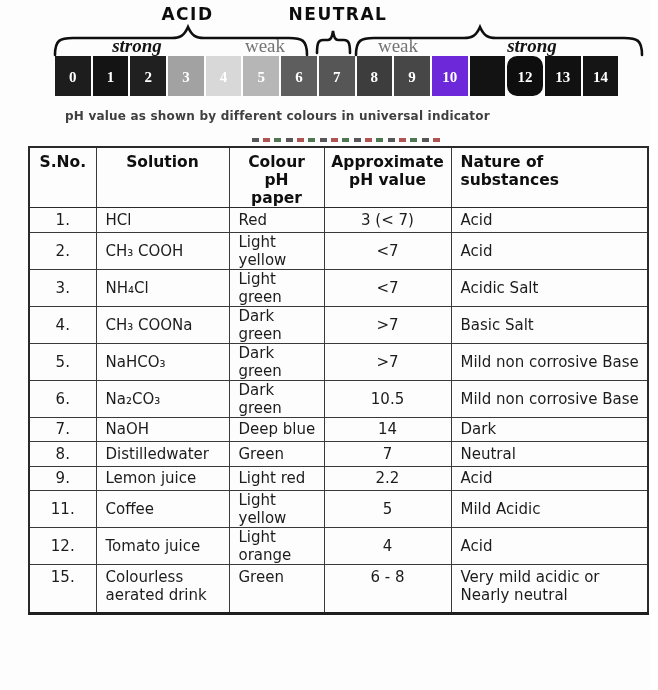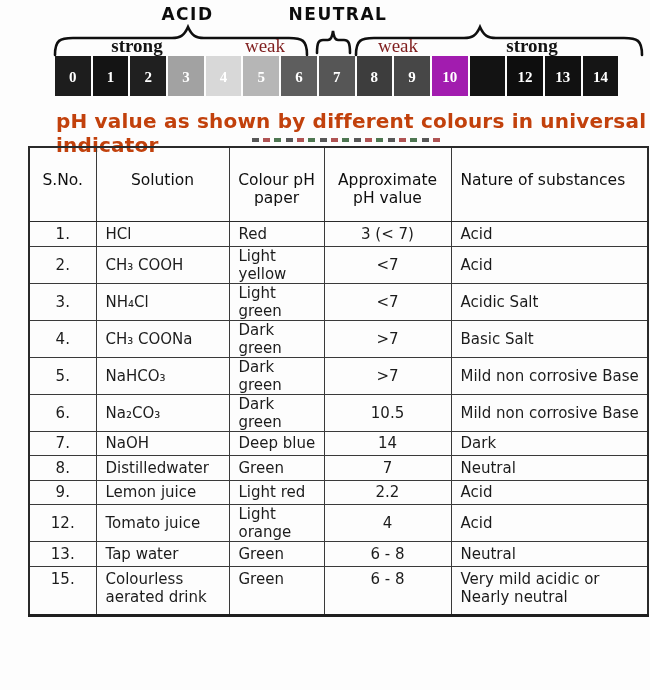--- a/index.html
+++ b/index.html
@@ -20,41 +20,41 @@
   .lbl-acid{left:135px;width:105px;}
   .lbl-neutral{left:283px;width:110px;}
   .lbl-alkali{left:428px;width:105px;}
   .braces{position:absolute;left:0;top:24px;width:658px;height:34px;}
   .braces path{fill:none;stroke:#0f0f0f;stroke-width:2.6;stroke-linecap:round;}
   .strength{
     position:absolute;top:36px;height:20px;
     font-family:"Liberation Serif","DejaVu Serif",serif;
     font-size:19px;text-align:center;line-height:20px;
   }
-  .strength.strong{font-weight:bold;color:#141414;}
-  .strength.weak{font-weight:normal;color:#7f1d1d;}
+  .strength.strong{font-weight:bold;color:#141414;font-style:italic;}
+  .strength.weak{font-weight:normal;color:#737373;}
   .st-1{left:97px;width:80px;}
   .st-2{left:230px;width:70px;}
   .st-3{left:363px;width:70px;}
   .st-4{left:492px;width:80px;}
   .strip{
     position:absolute;left:55px;top:56px;
     display:flex;gap:2px;
   }
   .ph-cell{
     width:35.7px;height:37px;
     font-family:"Liberation Serif","DejaVu Serif",serif;
     font-weight:bold;font-size:15px;color:#ffffff;
     text-align:center;line-height:37px;
     padding-top:3px;box-sizing:content-box;
     background:#222;
   }
   .caption{
-    position:absolute;left:56px;top:109px;
-    font-size:20px;font-weight:bold;color:#c2410c;
+    position:absolute;left:65px;top:109px;
+    font-size:12px;font-weight:bold;color:#404040;
     letter-spacing:.2px;
   }
   .watermark{
     position:absolute;left:252px;top:138px;width:192px;height:4px;
     background:repeating-linear-gradient(90deg,
       #3a3a3a 0px,#3a3a3a 7px,transparent 7px,transparent 11px,
       #a23535 11px,#a23535 18px,transparent 18px,transparent 22px,
       #2f5f33 22px,#2f5f33 29px,transparent 29px,transparent 34px);
     opacity:.85;
   }
@@ -67,22 +67,22 @@
     table-layout:fixed;
   }
   table.ph th,table.ph td{
     border:1px solid #3a3a3a;
     padding:0 6px;
     white-space:pre-line;
     overflow:hidden;
   }
   table.ph{border:2px solid #2a2a2a;}
   table.ph tr.hdr th{
-    height:50px;font-size:15.5px;font-weight:normal;
-    vertical-align:top;padding-top:23px;color:#0f0f0f;
+    height:50px;font-size:15.5px;font-weight:bold;
+    vertical-align:top;padding-top:5px;color:#0f0f0f;
   }
   table.ph tr.hdr th{border-bottom:1.5px solid #2a2a2a;}
   table.ph tbody{border-bottom:3px solid #1f1f1f;}
   .c{text-align:center;}
   .l{text-align:left;padding-left:9px !important;}
   tr.r1{height:24.5px;}
   tr.r2{height:49px;}
   tr.r2 td{vertical-align:top;padding-top:3px;}
 </style>
 </head>
@@ -108,23 +108,23 @@
     <div class="ph-cell" style="background: rgb(29, 29, 29);">0</div>
     <div class="ph-cell" style="background: rgb(20, 20, 20);">1</div>
     <div class="ph-cell" style="background: rgb(32, 32, 32);">2</div>
     <div class="ph-cell" style="background: rgb(162, 162, 162);">3</div>
     <div class="ph-cell" style="background: rgb(216, 216, 216);">4</div>
     <div class="ph-cell" style="background: rgb(182, 182, 182);">5</div>
     <div class="ph-cell" style="background: rgb(94, 94, 94);">6</div>
     <div class="ph-cell" style="background: rgb(86, 86, 86);">7</div>
     <div class="ph-cell" style="background: rgb(61, 61, 61);">8</div>
     <div class="ph-cell" style="background: rgb(71, 71, 71);">9</div>
-    <div class="ph-cell" style="background: #a21caf;">10</div>
+    <div class="ph-cell" style="background: #6d28d9;">10</div>
     <div class="ph-cell" style="background: rgb(19, 19, 19);"></div>
-    <div class="ph-cell" style="background: rgb(14, 14, 14);">12</div>
+    <div class="ph-cell" style="background: rgb(14, 14, 14); border-radius: 10px;">12</div>
     <div class="ph-cell" style="background: rgb(17, 17, 17);">13</div>
     <div class="ph-cell" style="background: rgb(21, 21, 21);">14</div>
   </div>
 
   <div class="caption">pH value as shown by different colours in universal indicator</div>
 
   <div class="watermark"></div>
 
   <table class="ph">
     <colgroup>
@@ -203,32 +203,32 @@
         <td class="l">Neutral</td>
       </tr>
       <tr class="r1">
         <td class="c">9.</td>
         <td class="l">Lemon juice</td>
         <td class="l">Light red</td>
         <td class="c">2.2</td>
         <td class="l">Acid</td>
       </tr>
       <tr class="r1">
+        <td class="c">11.</td>
+        <td class="l">Coffee</td>
+        <td class="l">Light yellow</td>
+        <td class="c">5</td>
+        <td class="l">Mild Acidic</td>
+      </tr>
+      <tr class="r1">
         <td class="c">12.</td>
         <td class="l">Tomato juice</td>
         <td class="l">Light orange</td>
         <td class="c">4</td>
         <td class="l">Acid</td>
-      </tr>
-      <tr class="r1">
-        <td class="c">13.</td>
-        <td class="l">Tap water</td>
-        <td class="l">Green</td>
-        <td class="c">6 - 8</td>
-        <td class="l">Neutral</td>
       </tr>
       <tr class="r2">
         <td class="c">15.</td>
         <td class="l">Colourless
 aerated drink</td>
         <td class="l">Green</td>
         <td class="c">6 - 8</td>
         <td class="l">Very mild acidic or
 Nearly neutral</td>
       </tr>

